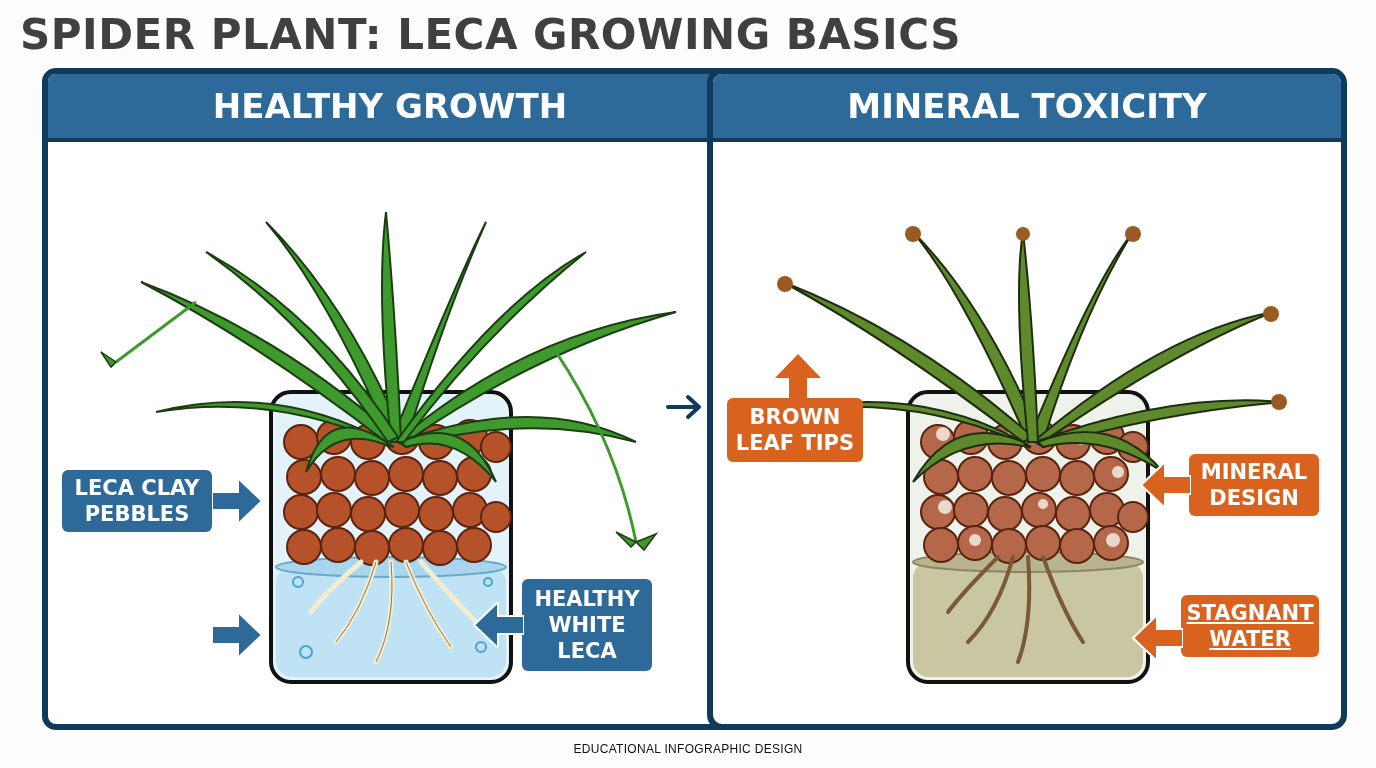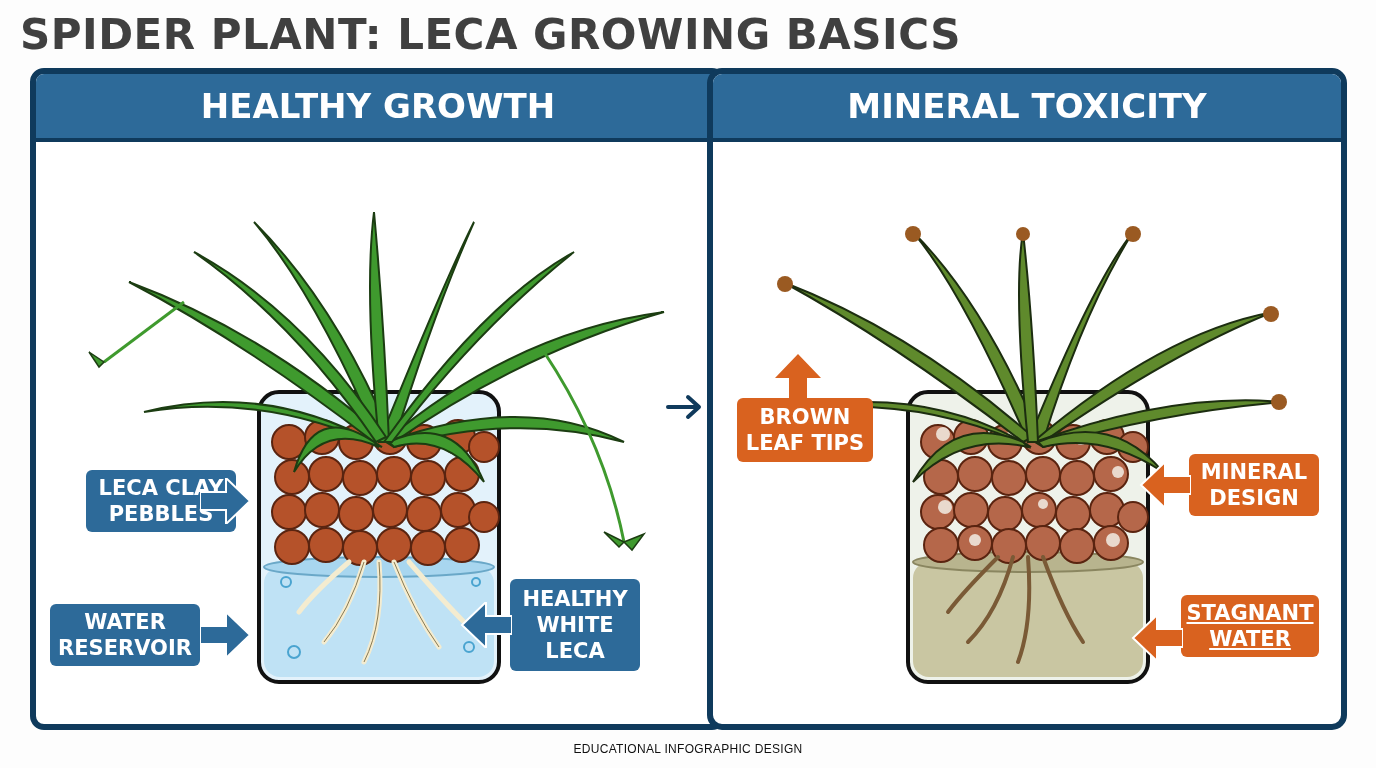--- a/index.html
+++ b/index.html
@@ -1,19 +1,19 @@
 <!DOCTYPE html>
 <html><head>
 <meta charset="utf-8">
 <style>
   html,body{margin:0;padding:0;}
   body{width:1376px;height:768px;background:#fdfdfd;position:relative;overflow:hidden;font-family:"Liberation Sans",sans-serif;}
   .title{position:absolute;left:0;top:10px;width:1376px;font-size:42px;font-weight:bold;color:#404040;letter-spacing:0.5px;font-family:"DejaVu Sans",sans-serif;padding-left:20px;}
   .panel{position:absolute;top:68px;height:662px;border:6px solid #0f3a5c;border-radius:14px;background:#fff;box-sizing:border-box;overflow:hidden;}
-  .panel.left{left:30px;width:696px;}
+  .panel.left{left:42px;width:696px;}
   .panel.right{left:707px;width:640px;border-radius:15px;}
   .panel-head{height:64px;background:#2d6a99;border-bottom:4px solid #0f3a5c;display:flex;align-items:center;justify-content:center;color:#fff;font-size:34px;font-weight:bold;font-family:"DejaVu Sans",sans-serif;}
   .art{position:absolute;left:0;top:68px;width:100%;height:582px;}
   .label{position:absolute;color:#fff;font-weight:bold;font-size:21px;line-height:26px;text-align:center;border-radius:6px;display:flex;align-items:center;justify-content:center;font-family:"DejaVu Sans",sans-serif;}
   .blue{background:#2d6a99;}
   .orange{background:#d9621f;}
   .connector{position:absolute;left:664px;top:392px;width:44px;height:30px;}
   .footer{position:absolute;left:0;top:742px;width:1376px;text-align:center;font-size:12px;color:#111;letter-spacing:0.3px;}
 </style>
 </head>
@@ -96,29 +96,26 @@
       <path d="M120 160 Q80 190 40 220"></path>
         <path d="M480 210 Q540 300 560 400"></path>
     </g>
     <g fill="#3f9a2e" stroke="#1c3d12" stroke-width="1.5">
       <path d="M40 220 l-15 -10 l10 15z"></path>
         <path d="M560 400 l-20 -10 l15 15z"></path>
         <path d="M560 400 l20 -8 l-12 16z"></path>
     </g>
   </svg>
 
-  <div class="label blue" style="left:14px;top:396px;width:150px;height:62px;margin-left:36px;">
+  <div class="label blue" style="left:14px;top:396px;width:150px;height:62px;">
       <span>LECA CLAY PEBBLES</span>
     </div>
   <svg style="position:absolute;left:164px;top:404px;" width="52" height="46">
       <polygon points="0,14 26,14 26,0 50,23 26,46 26,32 0,32" fill="#2d6a99" stroke="#fff" stroke-width="2"></polygon>
     </svg>
-  <div class="label blue" style="left:14px;top:530px;width:150px;height:62px;">
-      <span>WATER RESERVOIR</span>
-    </div>
   <svg style="position:absolute;left:164px;top:538px;" width="52" height="46">
       <polygon points="0,14 26,14 26,0 50,23 26,46 26,32 0,32" fill="#2d6a99" stroke="#fff" stroke-width="2"></polygon>
     </svg>
   <div class="label blue" style="left:474px;top:505px;width:130px;height:92px;">
       <span>HEALTHY WHITE LECA</span>
     </div>
   <svg style="position:absolute;left:424px;top:528px;" width="52" height="46">
       <polygon points="52,14 26,14 26,0 2,23 26,46 26,32 52,32" fill="#2d6a99" stroke="#fff" stroke-width="2"></polygon>
     </svg>
 </div>
@@ -191,21 +188,21 @@
     <g fill="#9a5a22">
       <circle cx="200" cy="92" r="8"></circle>
         <circle cx="420" cy="92" r="8"></circle>
         <circle cx="72" cy="142" r="8"></circle>
         <circle cx="558" cy="172" r="8"></circle>
         <circle cx="72" cy="268" r="8"></circle>
         <circle cx="566" cy="260" r="8"></circle>
         <circle cx="310" cy="92" r="7"></circle>
     </g>
   </svg>
-  <div class="label orange" style="left:24px;top:324px;width:136px;height:64px;">
+  <div class="label orange" style="left:14px;top:324px;width:136px;height:64px;">
       <span>BROWN LEAF TIPS</span>
     </div>
   <svg style="position:absolute;left:62px;top:280px;" width="46" height="46">
       <polygon points="14,46 14,24 0,24 23,0 46,24 32,24 32,46" fill="#d9621f"></polygon>
     </svg>
   <div class="label orange" style="left:476px;top:380px;width:130px;height:62px;">
       <span>MINERAL DESIGN</span>
     </div>
   <svg style="position:absolute;left:426px;top:388px;" width="52" height="46">
       <polygon points="52,14 26,14 26,0 2,23 26,46 26,32 52,32" fill="#d9621f" stroke="#fff" stroke-width="2"></polygon>

